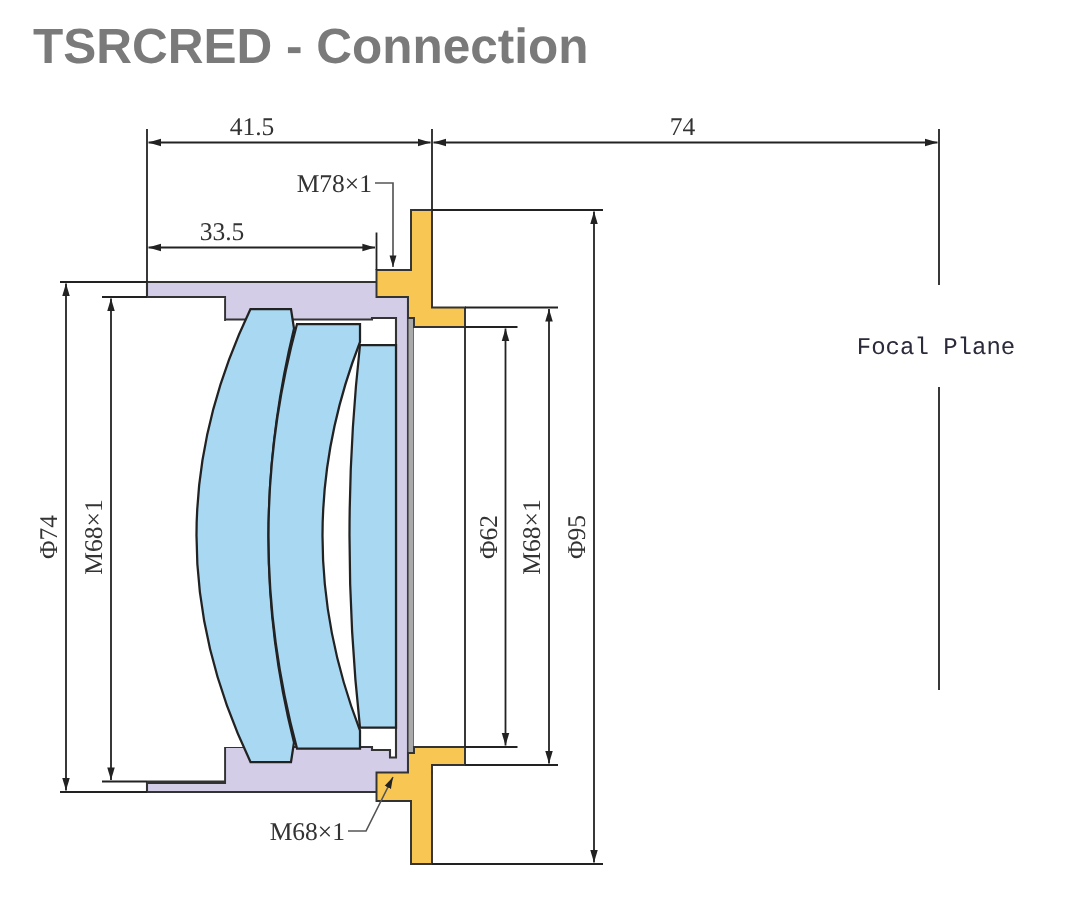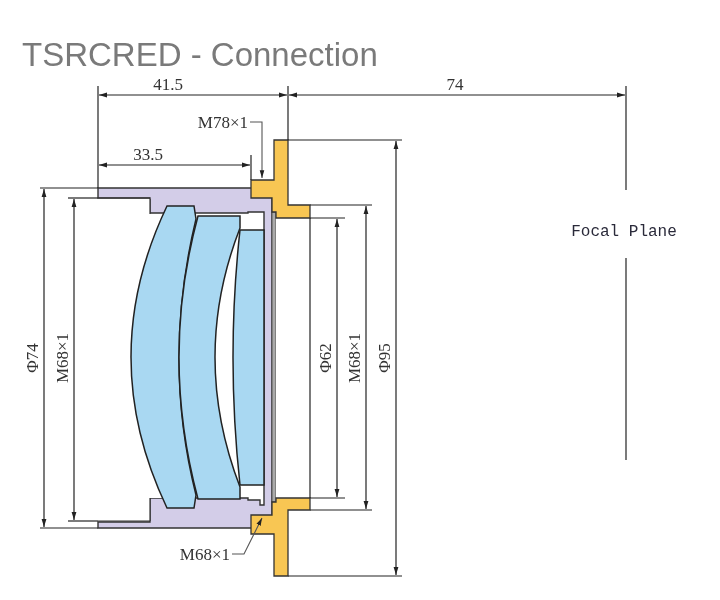--- a/index.html
+++ b/index.html
@@ -1,17 +1,17 @@
 <!DOCTYPE html>
 <html><head>
 <meta charset="utf-8">
 <style>
   html, body { margin:0; padding:0; background:#ffffff; }
   body { width:720px; height:600px; position:relative; overflow:hidden; font-family:"Liberation Sans", sans-serif; }
-  .title { position:absolute; left:22px; top:36px; font-family:"Liberation Sans", sans-serif; font-weight:normal; font-size:33px; color:#7a7a7a; letter-spacing:0px; margin:0; }
+  .title { position:absolute; left:22px; top:12px; font-family:"Liberation Sans", sans-serif; font-weight:bold; font-size:33px; color:#7a7a7a; letter-spacing:0px; margin:0; }
   svg { position:absolute; left:0; top:0; }
   .dimtxt { font-family:"Liberation Serif", serif; font-size:17px; fill:#333333; }
   .fp { font-family:"Liberation Mono", monospace; font-size:16px; fill:#2a2a3a; }
 </style>
 </head>
 <body>
 
 <h1 class="title">TSRCRED - Connection</h1>
 
 <svg width="720" height="600" viewBox="0 0 720 600">

